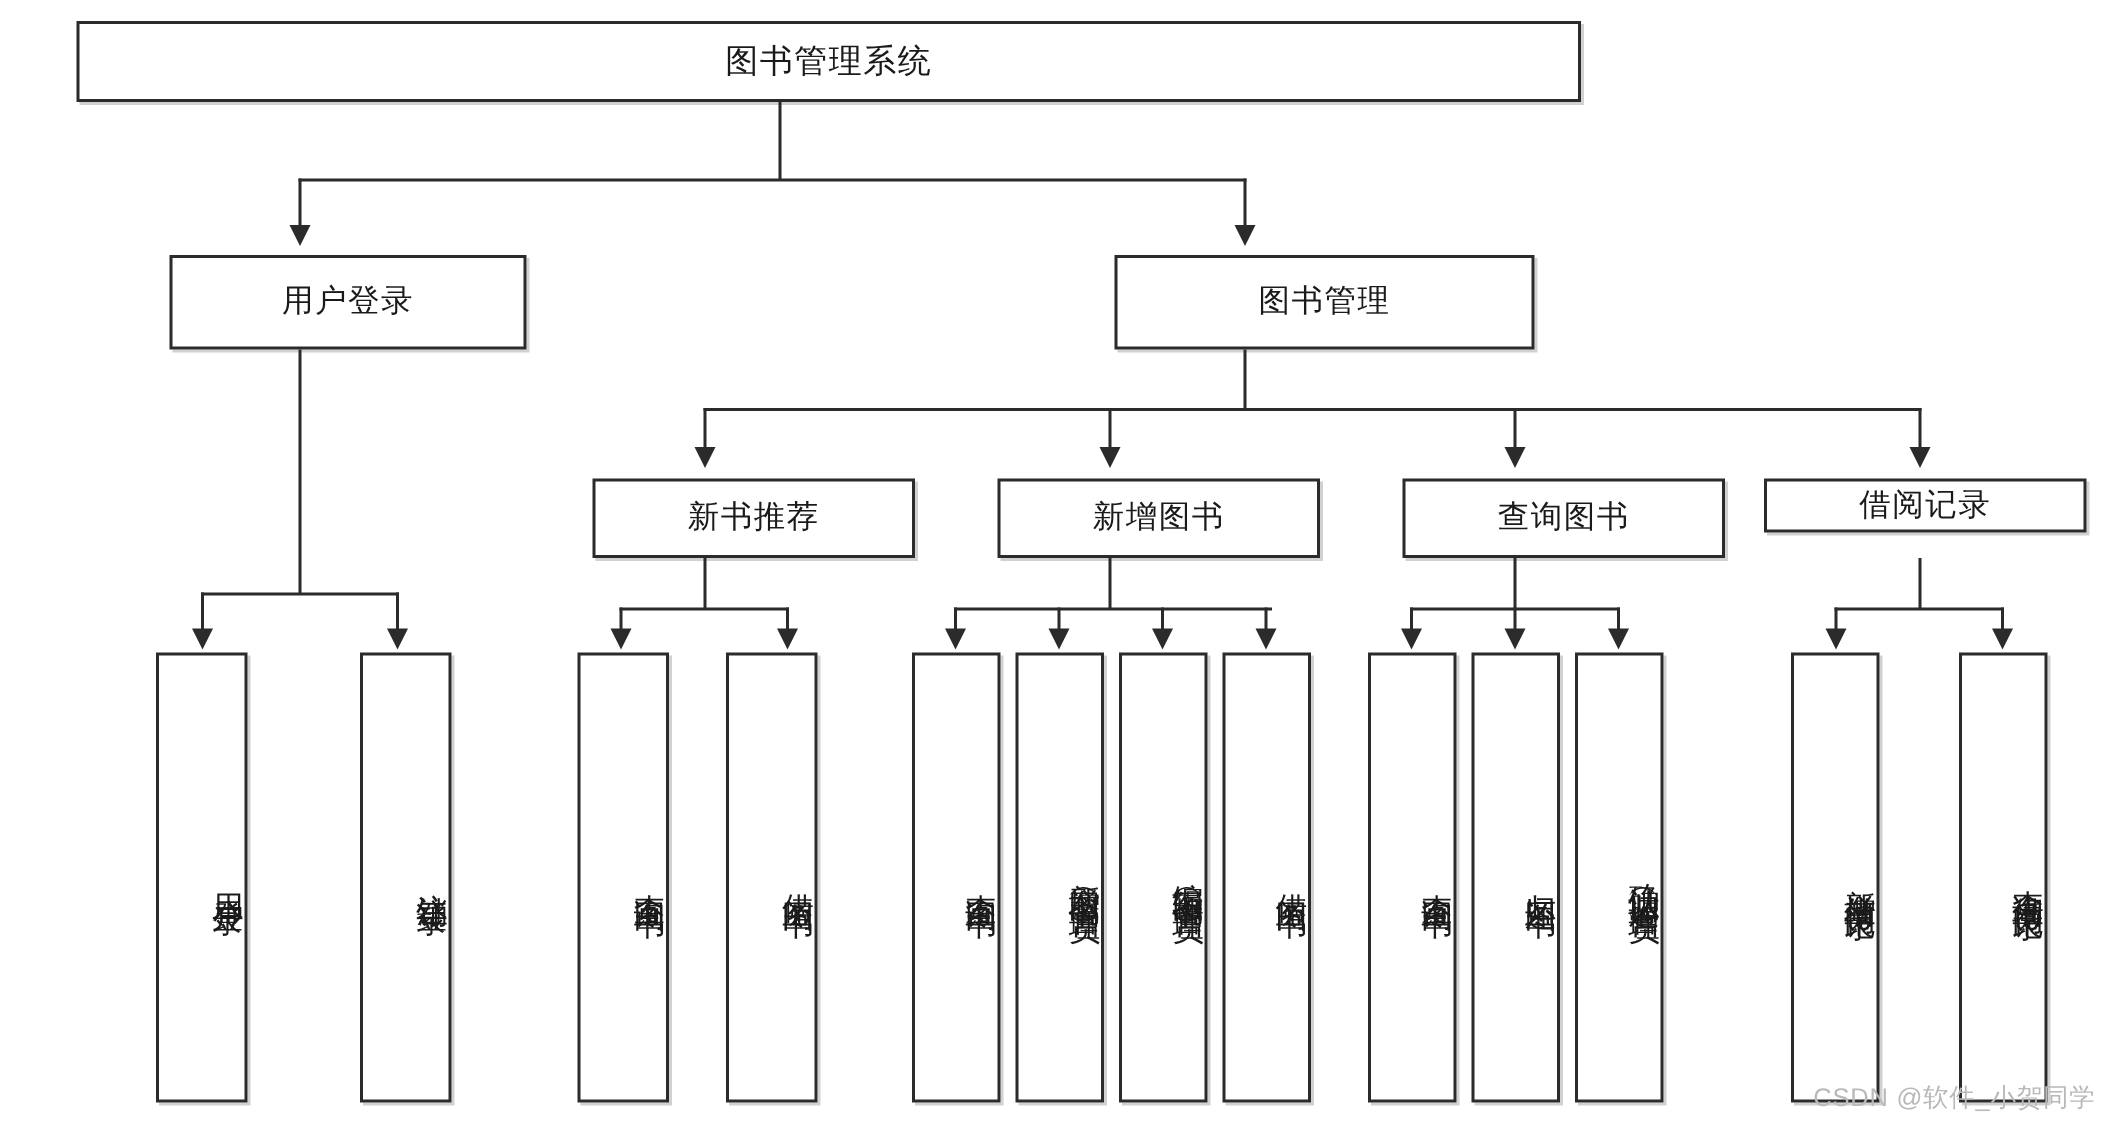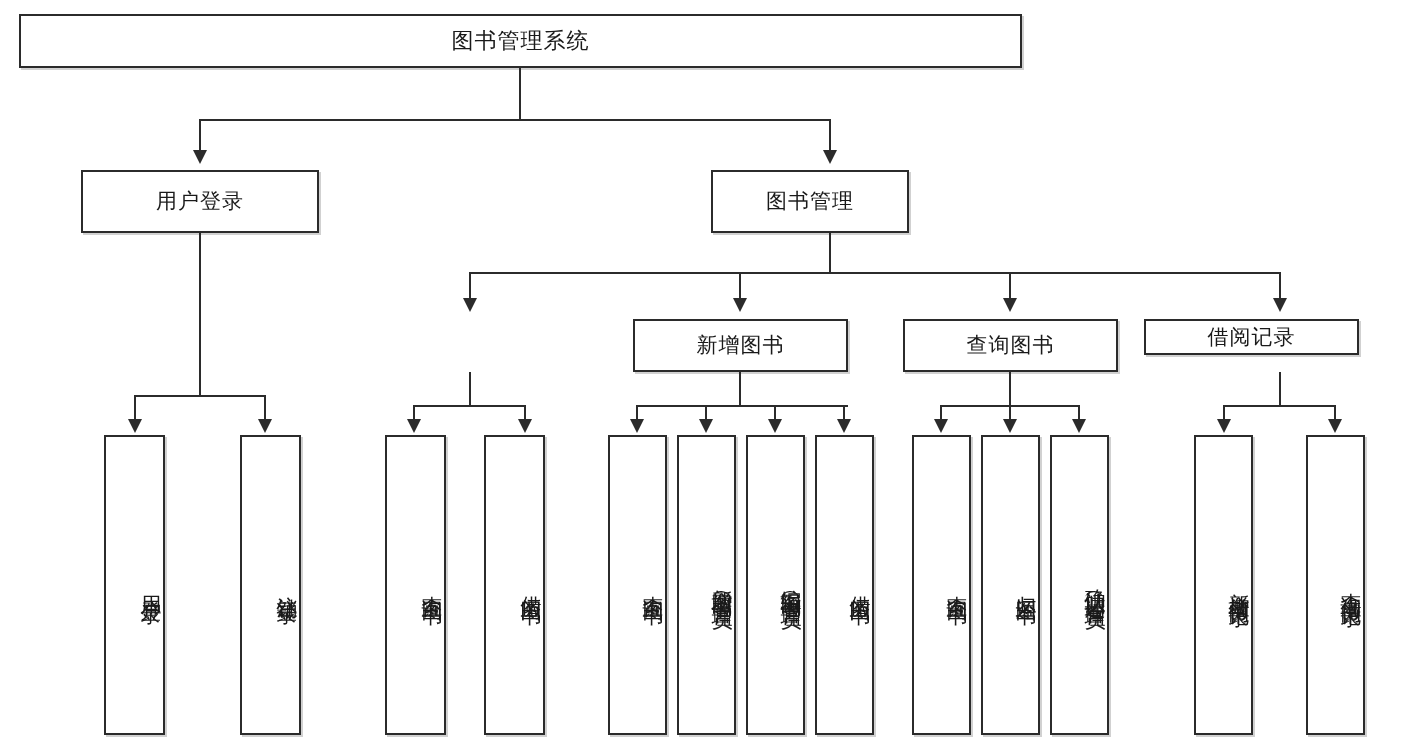--- a/index.html
+++ b/index.html
@@ -29,20 +29,21 @@
     display: flex;
     align-items: center;
     justify-content: center;
     color: #1a1a1a;
     line-height: 1.18;
   }
   .node.h {            
     font-size: 21px;
     letter-spacing: 1px;
     white-space: nowrap;
+    margin-left: 32px;
   }
   .node.root {
     font-size: 22px;
   }
   .node.v {            
     font-size: 21px;
     writing-mode: vertical-rl;
     text-orientation: upright;
     letter-spacing: 3px;
     padding-top: 6px;
@@ -101,21 +102,21 @@
 
   <div class="edge v" style="left:199px; top:119px; width:2px; height:34px;"></div>
   <div class="arrow" style="left:193px; top:150px;"></div>
 
   <div class="edge v" style="left:829px; top:119px; width:2px; height:34px;"></div>
   <div class="arrow" style="left:823px; top:150px;"></div>
 
   <div class="node h" style="left:81px; top:170px; width:238px; height:63px;">
     <span>用户登录</span>
   </div>
-  <div class="node h" style="left:711px; top:170px; width:198px; height:63px;">
+  <div class="node h" style="left:711px; top:170px; width:280px; height:63px;">
     <span>图书管理</span>
   </div>
 
   <div class="edge v" style="left:199px; top:233px; width:2px; height:163px;"></div>
   <div class="edge h" style="left:134px; top:395px; width:132px; height:2px;"></div>
   <div class="edge v" style="left:134px; top:395px; width:2px; height:27px;"></div>
   <div class="arrow" style="left:128px; top:419px;"></div>
   <div class="edge v" style="left:264px; top:395px; width:2px; height:27px;"></div>
   <div class="arrow" style="left:258px; top:419px;"></div>
 
@@ -127,20 +128,23 @@
 
   <div class="edge v" style="left:739px; top:272px; width:2px; height:29px;"></div>
   <div class="arrow" style="left:733px; top:298px;"></div>
 
   <div class="edge v" style="left:1009px; top:272px; width:2px; height:29px;"></div>
   <div class="arrow" style="left:1003px; top:298px;"></div>
 
   <div class="edge v" style="left:1279px; top:272px; width:2px; height:29px;"></div>
   <div class="arrow" style="left:1273px; top:298px;"></div>
 
+  <div class="node h" style="left:363px; top:319px; width:215px; height:53px;">
+    <span>新书推荐</span>
+  </div>
   <div class="node h" style="left:633px; top:319px; width:215px; height:53px;">
     <span>新增图书</span>
   </div>
   <div class="node h" style="left:903px; top:319px; width:215px; height:53px;">
     <span>查询图书</span>
   </div>
   <div class="node h" style="left:1144px; top:319px; width:215px; height:36px;">
     <span>借阅记录</span>
   </div>
 
@@ -215,14 +219,15 @@
     <span class="vtext">确认归还（管理员）</span>
   </div>
 
   <div class="node v" style="left:1194px; top:435px; width:59px; height:300px;">
     <span class="vtext">新增借阅记录</span>
   </div>
   <div class="node v" style="left:1306px; top:435px; width:59px; height:300px;">
     <span class="vtext">查询借阅记录</span>
   </div>
 
+  <div id="watermark">CSDN @软件_小贺同学</div>
 
 </div>
 
 </body></html>

